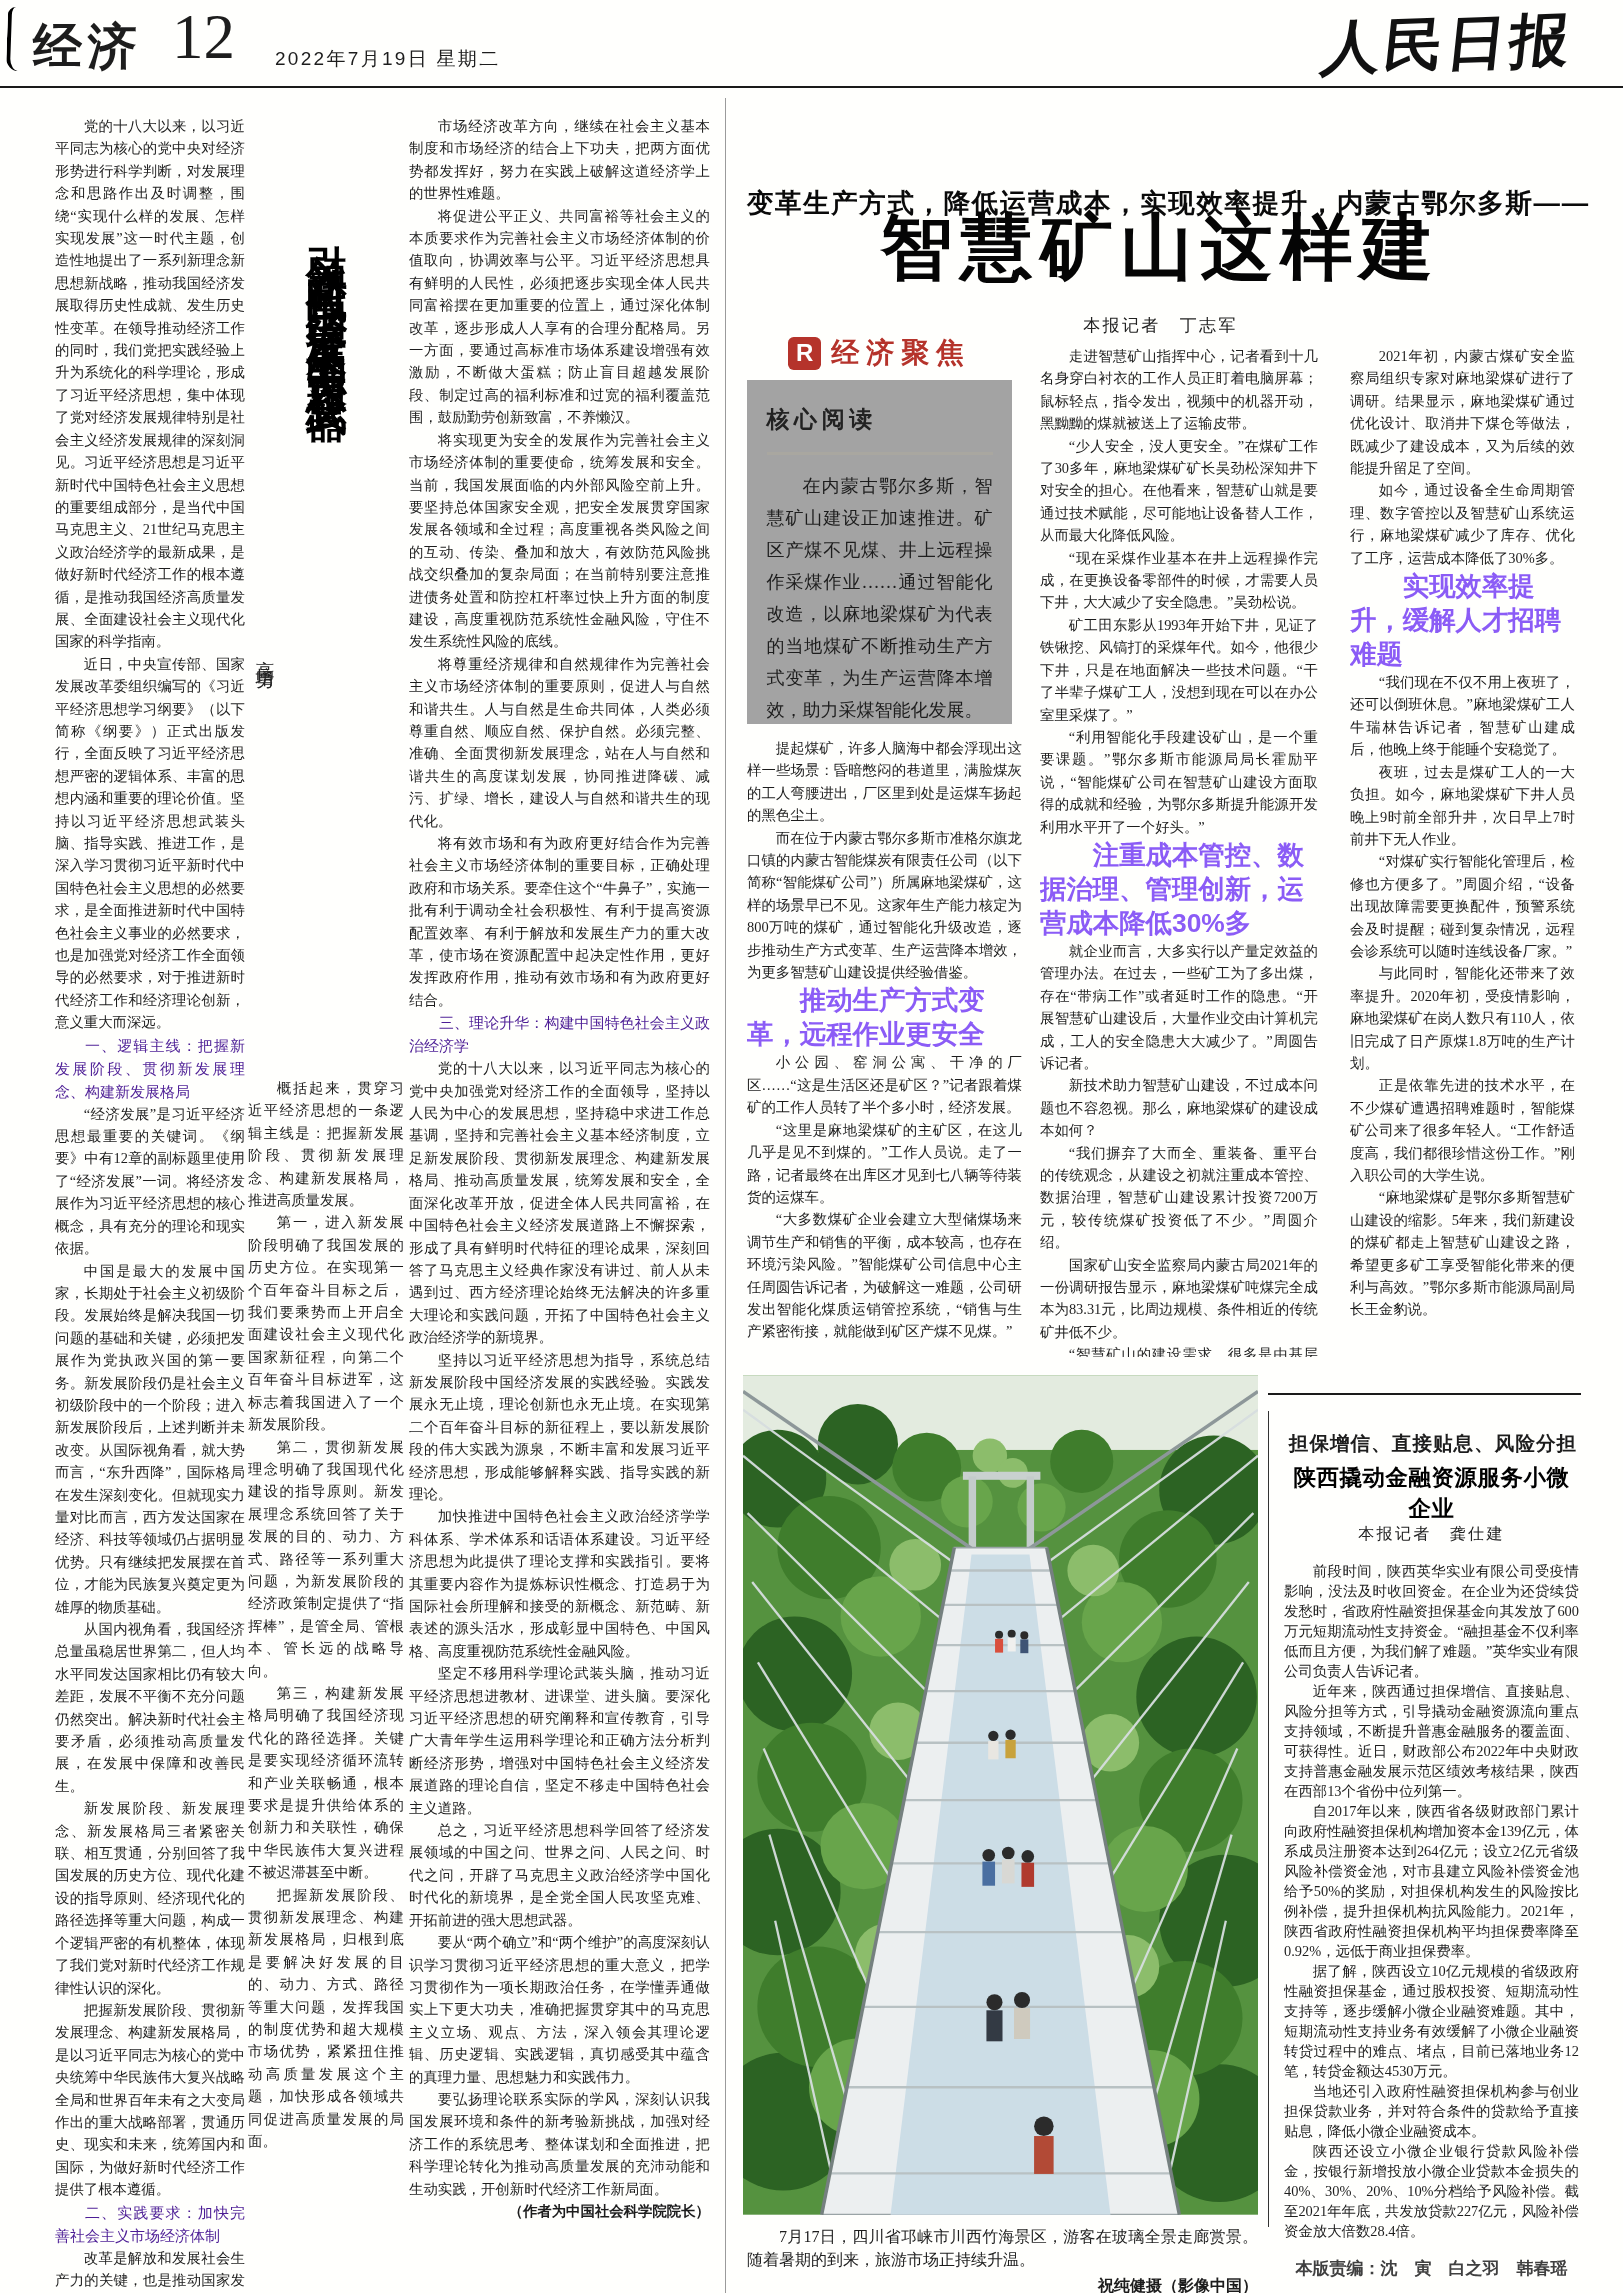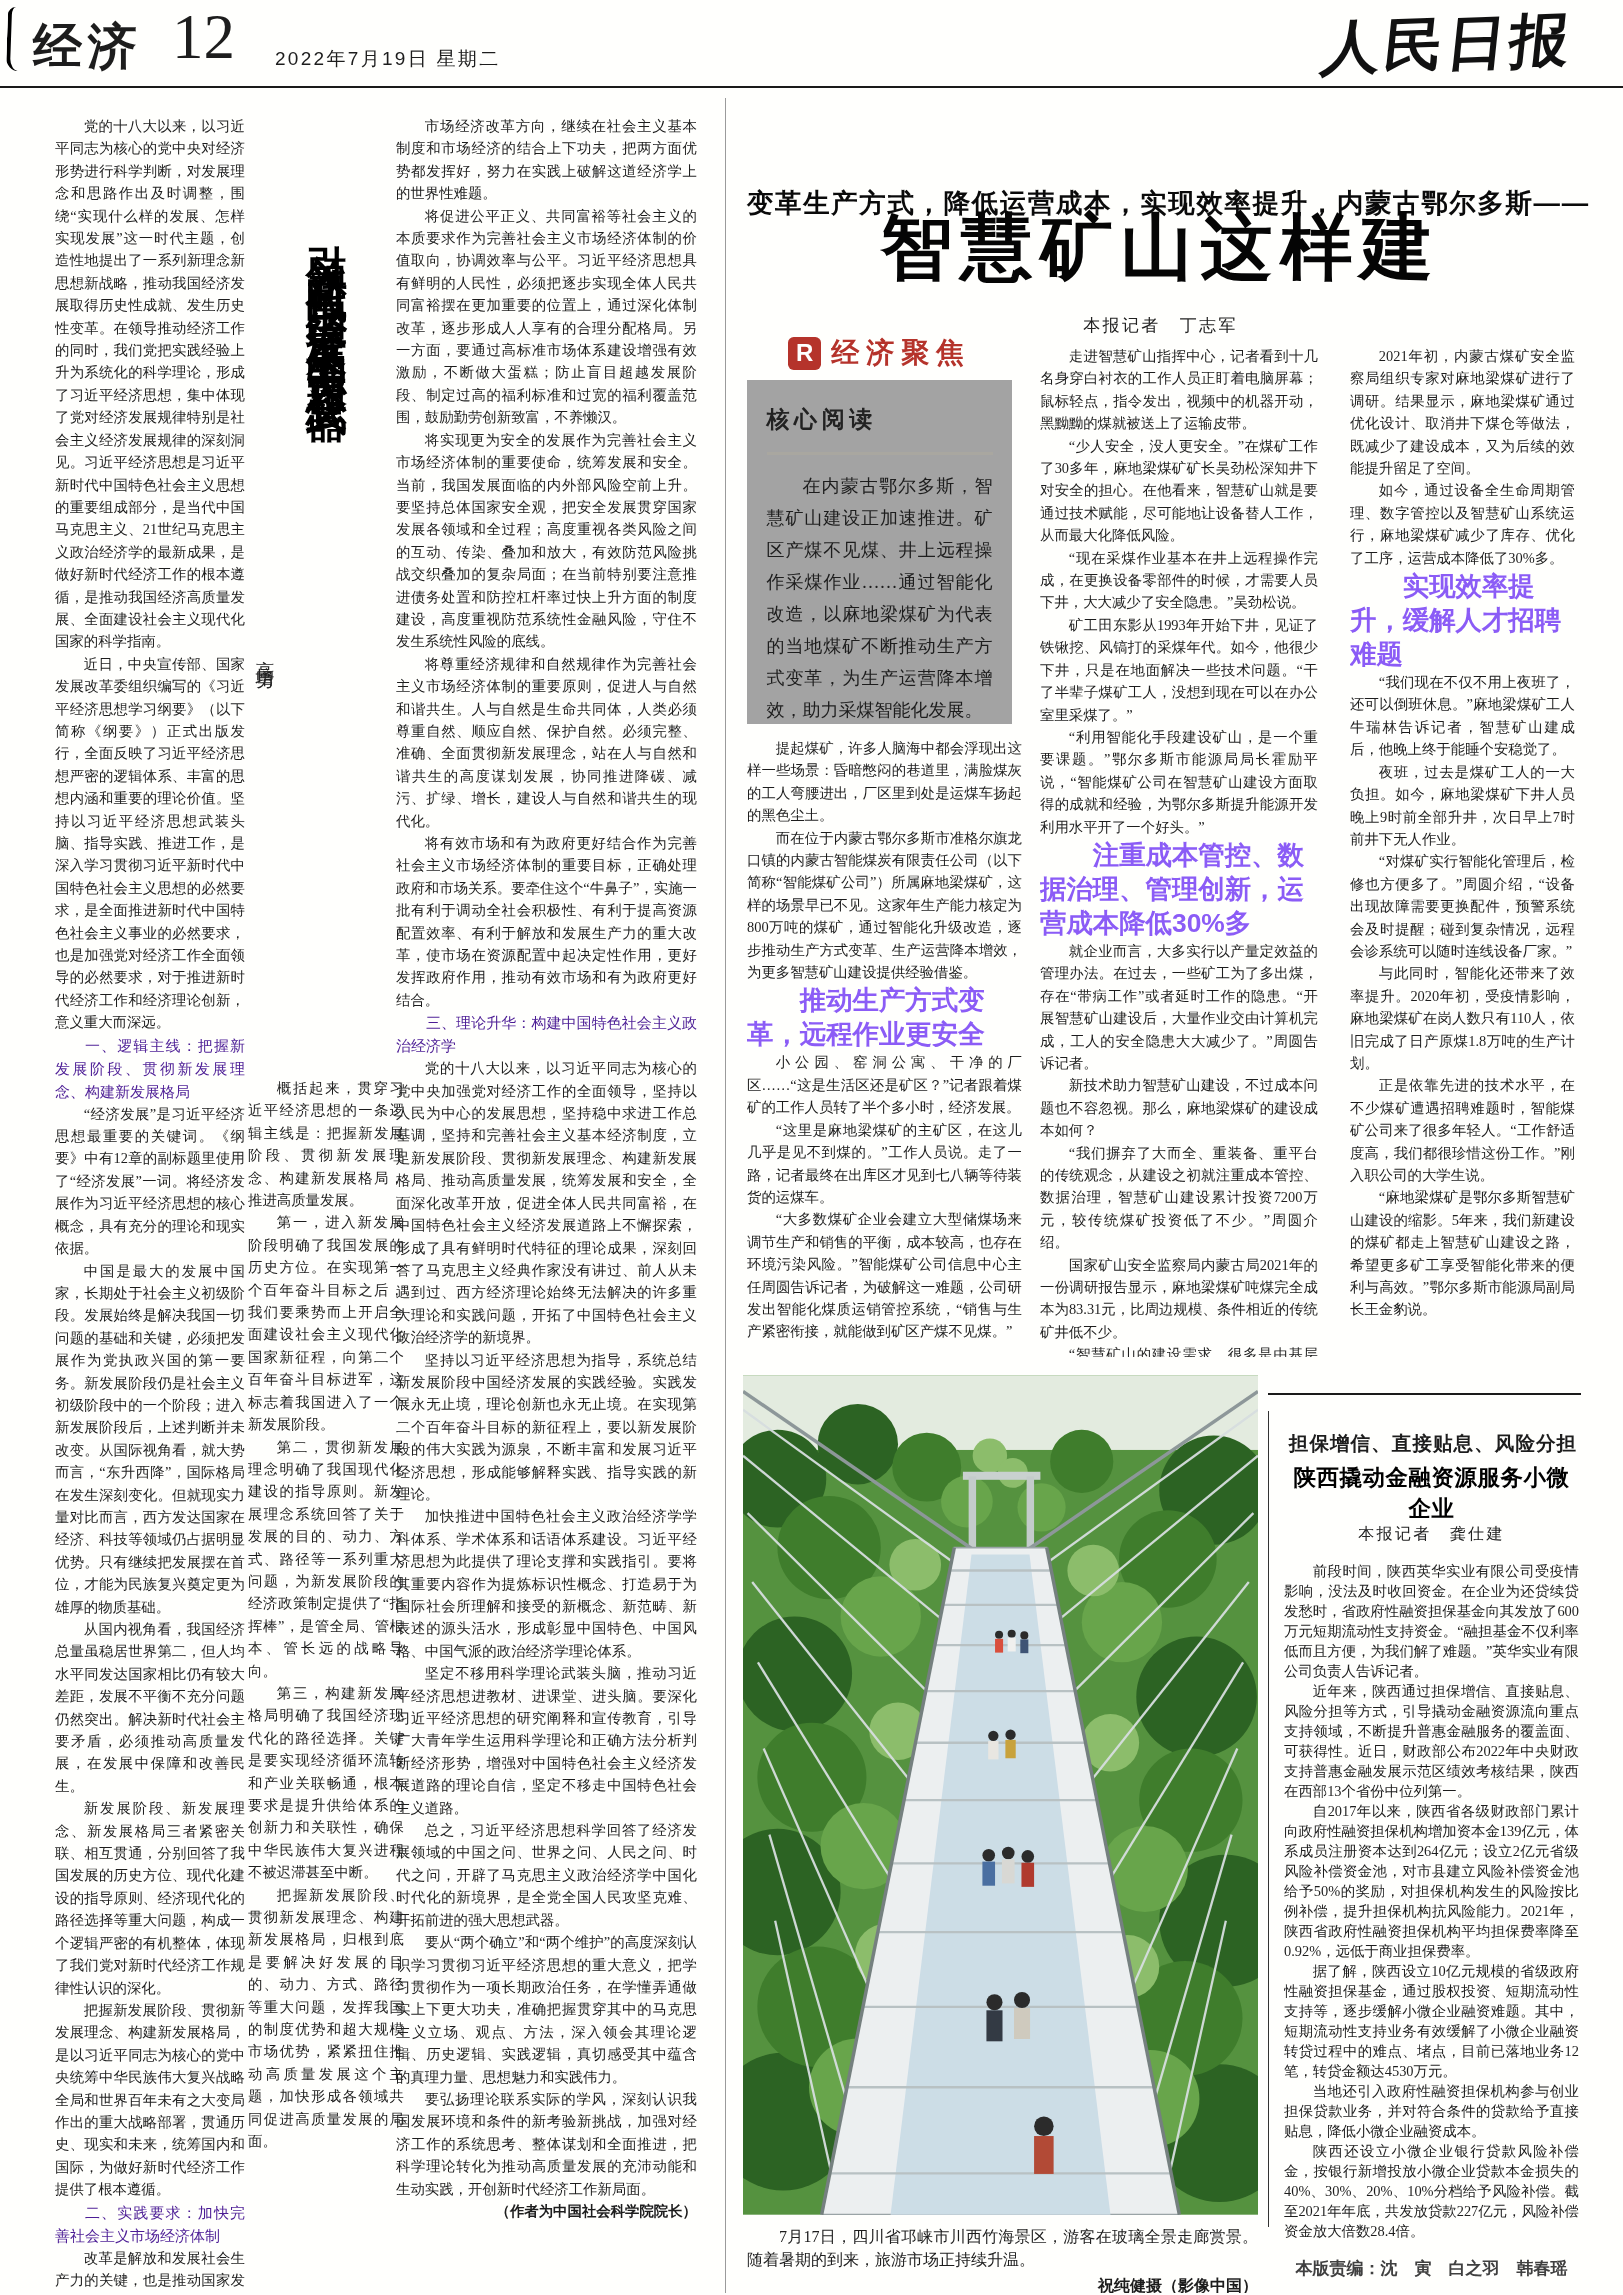--- a/index.html
+++ b/index.html
@@ -67,30 +67,30 @@
   </div>
 
   <div class="col b25" style="left:248px;top:1077px;width:156px;height:1215px;">
     <p>概括起来，贯穿习近平经济思想的一条逻辑主线是：把握新发展阶段、贯彻新发展理念、构建新发展格局，推进高质量发展。</p>
     <p>第一，进入新发展阶段明确了我国发展的历史方位。在实现第一个百年奋斗目标之后，我们要乘势而上开启全面建设社会主义现代化国家新征程，向第二个百年奋斗目标进军，这标志着我国进入了一个新发展阶段。</p>
     <p>第二，贯彻新发展理念明确了我国现代化建设的指导原则。新发展理念系统回答了关于发展的目的、动力、方式、路径等一系列重大问题，为新发展阶段的经济政策制定提供了“指挥棒”，是管全局、管根本、管长远的战略导向。</p>
     <p>第三，构建新发展格局明确了我国经济现代化的路径选择。关键是要实现经济循环流转和产业关联畅通，根本要求是提升供给体系的创新力和关联性，确保中华民族伟大复兴进程不被迟滞甚至中断。</p>
     <p>把握新发展阶段、贯彻新发展理念、构建新发展格局，归根到底是要解决好发展的目的、动力、方式、路径等重大问题，发挥我国的制度优势和超大规模市场优势，紧紧扭住推动高质量发展这个主题，加快形成各领域共同促进高质量发展的局面。</p>
   </div>
 
-  <div class="col b25" style="left:396px;top:115px;width:301px;height:2178px;">
+  <div class="col b25" style="left:409px;top:115px;width:301px;height:2178px;">
     <p>市场经济改革方向，继续在社会主义基本制度和市场经济的结合上下功夫，把两方面优势都发挥好，努力在实践上破解这道经济学上的世界性难题。</p>
     <p>将促进公平正义、共同富裕等社会主义的本质要求作为完善社会主义市场经济体制的价值取向，协调效率与公平。习近平经济思想具有鲜明的人民性，必须把逐步实现全体人民共同富裕摆在更加重要的位置上，通过深化体制改革，逐步形成人人享有的合理分配格局。另一方面，要通过高标准市场体系建设增强有效激励，不断做大蛋糕；防止盲目超越发展阶段、制定过高的福利标准和过宽的福利覆盖范围，鼓励勤劳创新致富，不养懒汉。</p>
     <p>将实现更为安全的发展作为完善社会主义市场经济体制的重要使命，统筹发展和安全。当前，我国发展面临的内外部风险空前上升。要坚持总体国家安全观，把安全发展贯穿国家发展各领域和全过程；高度重视各类风险之间的互动、传染、叠加和放大，有效防范风险挑战交织叠加的复杂局面；在当前特别要注意推进债务处置和防控杠杆率过快上升方面的制度建设，高度重视防范系统性金融风险，守住不发生系统性风险的底线。</p>
     <p>将尊重经济规律和自然规律作为完善社会主义市场经济体制的重要原则，促进人与自然和谐共生。人与自然是生命共同体，人类必须尊重自然、顺应自然、保护自然。必须完整、准确、全面贯彻新发展理念，站在人与自然和谐共生的高度谋划发展，协同推进降碳、减污、扩绿、增长，建设人与自然和谐共生的现代化。</p>
     <p>将有效市场和有为政府更好结合作为完善社会主义市场经济体制的重要目标，正确处理政府和市场关系。要牵住这个“牛鼻子”，实施一批有利于调动全社会积极性、有利于提高资源配置效率、有利于解放和发展生产力的重大改革，使市场在资源配置中起决定性作用，更好发挥政府作用，推动有效市场和有为政府更好结合。</p>
     <p class="sechead">三、理论升华：构建中国特色社会主义政治经济学</p>
     <p>党的十八大以来，以习近平同志为核心的党中央加强党对经济工作的全面领导，坚持以人民为中心的发展思想，坚持稳中求进工作总基调，坚持和完善社会主义基本经济制度，立足新发展阶段、贯彻新发展理念、构建新发展格局、推动高质量发展，统筹发展和安全，全面深化改革开放，促进全体人民共同富裕，在中国特色社会主义经济发展道路上不懈探索，形成了具有鲜明时代特征的理论成果，深刻回答了马克思主义经典作家没有讲过、前人从未遇到过、西方经济理论始终无法解决的许多重大理论和实践问题，开拓了中国特色社会主义政治经济学的新境界。</p>
     <p>坚持以习近平经济思想为指导，系统总结新发展阶段中国经济发展的实践经验。实践发展永无止境，理论创新也永无止境。在实现第二个百年奋斗目标的新征程上，要以新发展阶段的伟大实践为源泉，不断丰富和发展习近平经济思想，形成能够解释实践、指导实践的新理论。</p>
-    <p>加快推进中国特色社会主义政治经济学学科体系、学术体系和话语体系建设。习近平经济思想为此提供了理论支撑和实践指引。要将其重要内容作为提炼标识性概念、打造易于为国际社会所理解和接受的新概念、新范畴、新表述的源头活水，形成彰显中国特色、中国风格、中国气派的政治经济学理论体系。</p>
+    <p>加快推进中国特色社会主义政治经济学学科体系、学术体系和话语体系建设。习近平经济思想为此提供了理论支撑和实践指引。要将其重要内容作为提炼标识性概念、打造易于为国际社会所理解和接受的新概念、新范畴、新表述的源头活水，形成彰显中国特色、中国风格、高度重视防范系统性金融风险。</p>
     <p>坚定不移用科学理论武装头脑，推动习近平经济思想进教材、进课堂、进头脑。要深化习近平经济思想的研究阐释和宣传教育，引导广大青年学生运用科学理论和正确方法分析判断经济形势，增强对中国特色社会主义经济发展道路的理论自信，坚定不移走中国特色社会主义道路。</p>
     <p>总之，习近平经济思想科学回答了经济发展领域的中国之问、世界之问、人民之问、时代之问，开辟了马克思主义政治经济学中国化时代化的新境界，是全党全国人民攻坚克难、开拓前进的强大思想武器。</p>
     <p>要从“两个确立”和“两个维护”的高度深刻认识学习贯彻习近平经济思想的重大意义，把学习贯彻作为一项长期政治任务，在学懂弄通做实上下更大功夫，准确把握贯穿其中的马克思主义立场、观点、方法，深入领会其理论逻辑、历史逻辑、实践逻辑，真切感受其中蕴含的真理力量、思想魅力和实践伟力。</p>
     <p>要弘扬理论联系实际的学风，深刻认识我国发展环境和条件的新考验新挑战，加强对经济工作的系统思考、整体谋划和全面推进，把科学理论转化为推动高质量发展的充沛动能和生动实践，开创新时代经济工作新局面。</p>
     <p style="text-align:right;text-indent:0;font-weight:700;">（作者为中国社会科学院院长）</p>
   </div>
 
   <div class="abs kicker-mine" style="left:747px;top:154px;margin-top:32px;">变革生产方式，降低运营成本，实现效率提升，内蒙古鄂尔多斯——</div>
   <div class="abs title-mine" style="left:764px;top:200px;width:793px;">智慧矿山这样建</div>
   <div class="abs byline" style="left:764px;top:314px;width:793px;">本报记者　丁志军</div>

